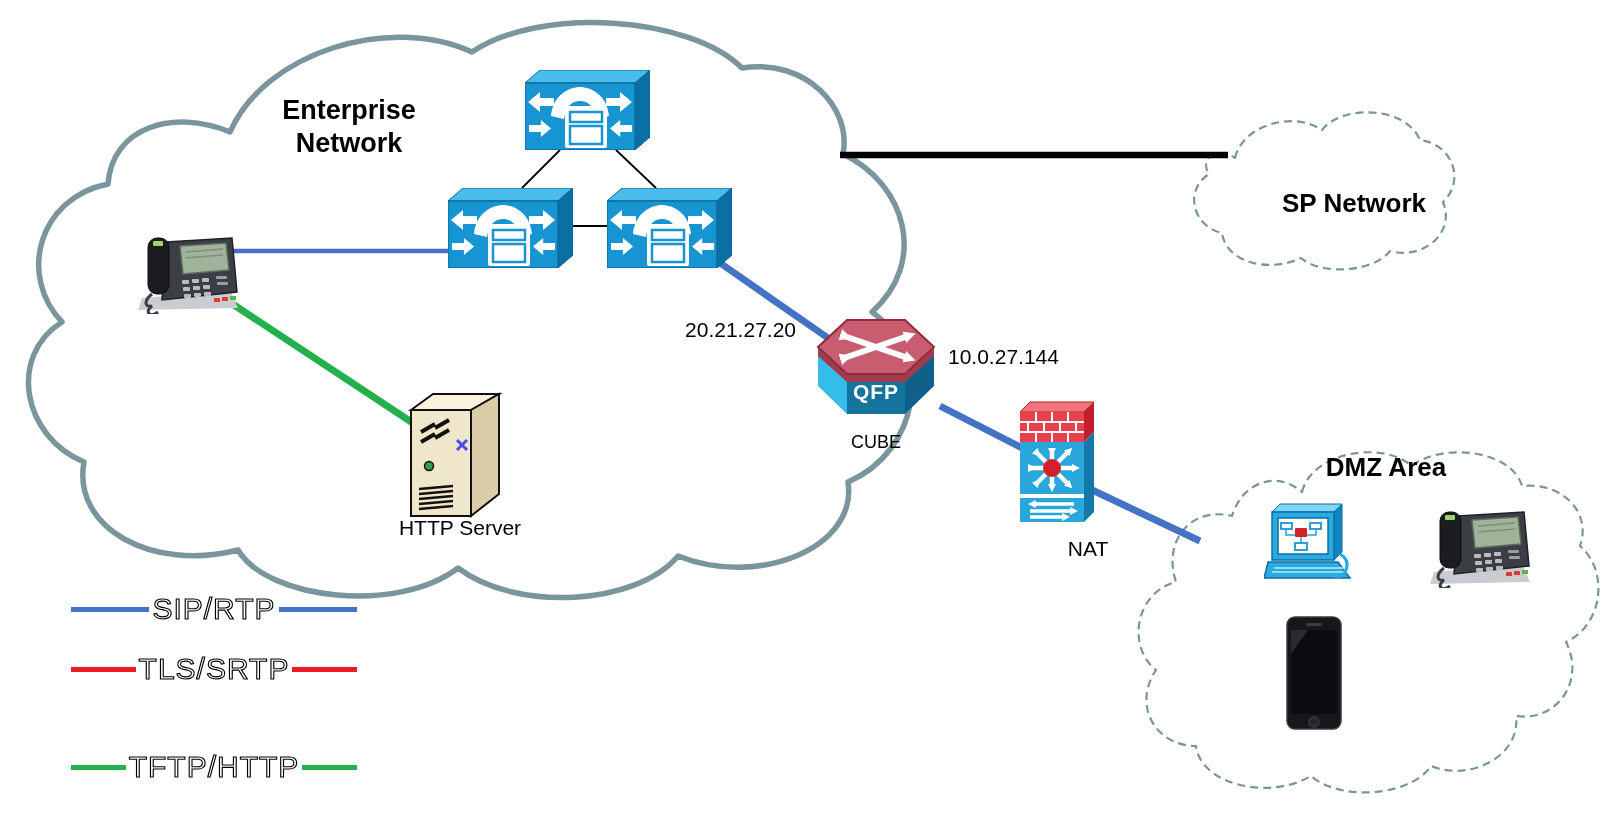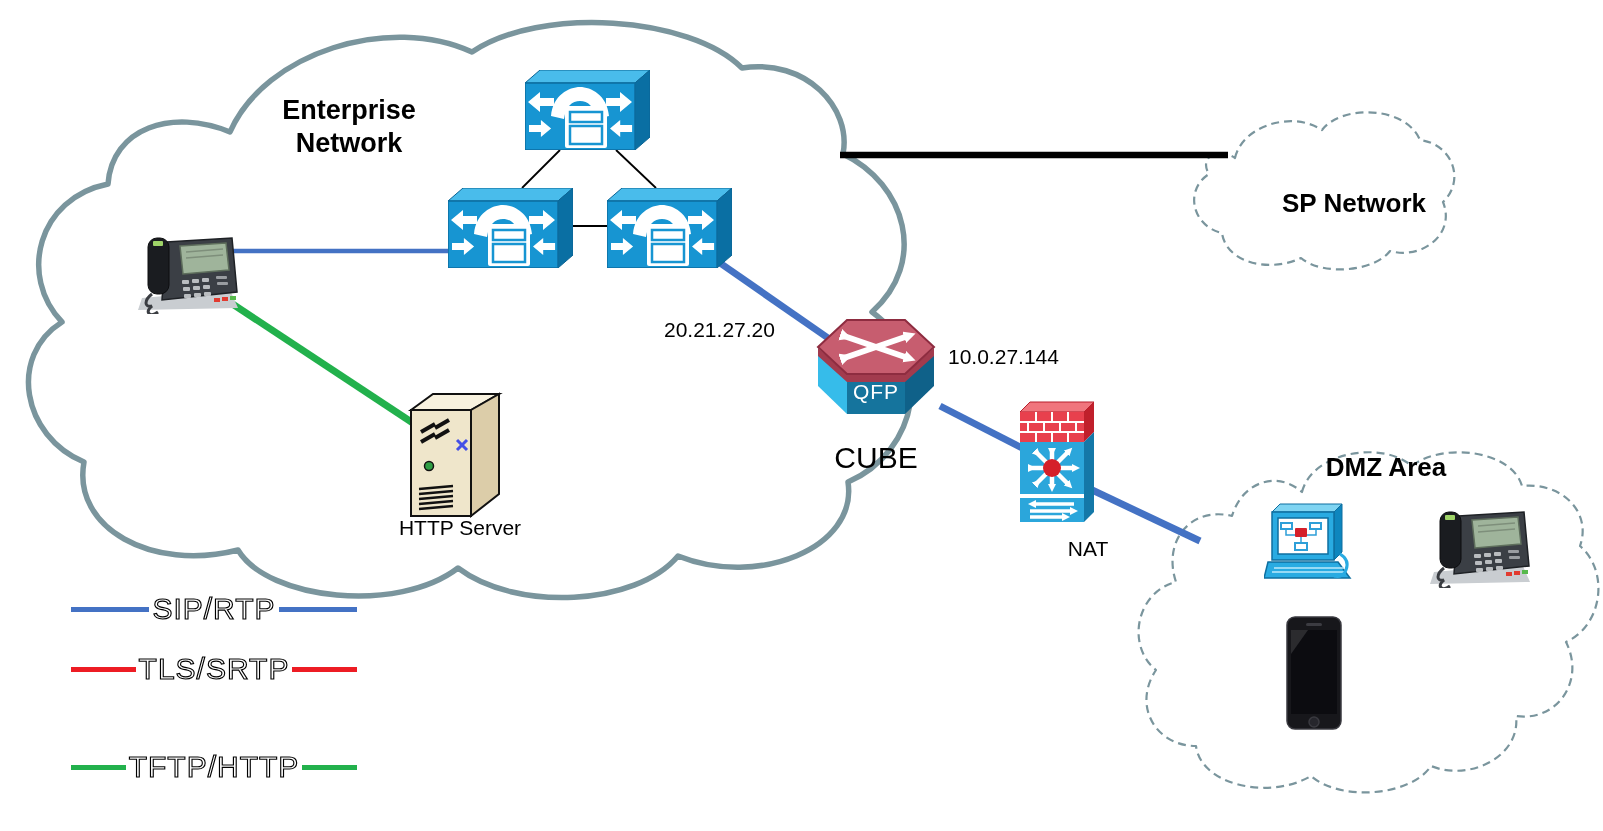--- a/index.html
+++ b/index.html
@@ -2,25 +2,25 @@
 <html style="--c-sip-rtp: #4472C4; --c-tls-srtp: #ED1C24; --c-tftp-http: #22B14C; --c-trunk: #000000; --c-cloud-outline: #7A959D; --c-device-blue: #1795D2; --c-device-red: #D5202A;"><head>
 <meta charset="utf-8">
 <style>
   html,body{margin:0;padding:0;background:#fff;}
   body{font-family:"Liberation Sans",sans-serif;}
   .canvas{position:relative;width:1603px;height:831px;background:#fff;overflow:hidden;}
   .scene{position:absolute;left:0;top:0;z-index:1;}
   .icon{position:absolute;z-index:2;line-height:0;}
   .lbl{position:absolute;z-index:3;font-size:21px;color:#000;white-space:nowrap;}
   .center{text-align:center;}
-  .right{}
+  .right{text-align:right;}
   .boldlbl{font-weight:bold;font-size:27px;line-height:33px;}
   .boldlbl2{font-weight:bold;font-size:26px;}
   .cm-lbl{line-height:28px;font-size:21px;}
-  .qfp{position:absolute;z-index:4;font-weight:normal;font-size:21px;color:#fff;letter-spacing:1px;text-align:center;}
+  .qfp{position:absolute;z-index:4;font-weight:bold;font-size:21px;color:#fff;letter-spacing:1px;text-align:center;}
   
   .cloud-big{fill:#fff;stroke:var(--c-cloud-outline);stroke-width:5.5;stroke-linejoin:round;}
   .cloud-dash{fill:#fff;stroke:var(--c-cloud-outline);stroke-width:2.2;stroke-dasharray:8 5;stroke-linejoin:round;}
   .l-sip{stroke:var(--c-sip-rtp);}
   .l-tftp{stroke:var(--c-tftp-http);}
   .l-trunk{stroke:var(--c-trunk);}
   .l-thin{stroke:#000;}
   
   .legend-row{position:absolute;left:68px;width:292px;height:36px;display:flex;align-items:center;z-index:3;}
   .legend-seg{flex:1;height:5px;margin:0 3px;}
@@ -291,21 +291,21 @@
   </div>
 
   <div class="lbl boldlbl center" style="left:249px;top:94px;width:200px;">
     <div>Enterprise</div>
     <div>Network</div>
   </div>
   <div class="lbl boldlbl2 center" style="left:1254px;top:188px;width:200px;">SP Network</div>
   <div class="lbl boldlbl2 center" style="left:1286px;top:452px;width:200px;">DMZ Area</div>
 
   <div class="lbl center" style="left:360px;top:516px;width:200px;">HTTP Server</div>
-  <div class="lbl center" style="left:816px;top:441px;width:120px;font-size:30px;">CUBE</div>
+  <div class="lbl center" style="left:816px;top:432px;width:120px;font-size:18px;">CUBE</div>
   <div class="lbl center" style="left:1038px;top:537px;width:100px;">NAT</div>
   <div class="lbl right" style="left:664px;top:318px;width:132px;">20.21.27.20</div>
   <div class="lbl" style="left:948px;top:345px;">10.0.27.144</div>
 
   <div class="legend-row" style="top:591px;">
     <div class="legend-seg" style="background: rgb(68, 114, 196);"></div>
     <div class="legend-label">SIP/RTP</div>
     <div class="legend-seg" style="background: rgb(68, 114, 196);"></div>
   </div>
   <div class="legend-row" style="top:651px;">

